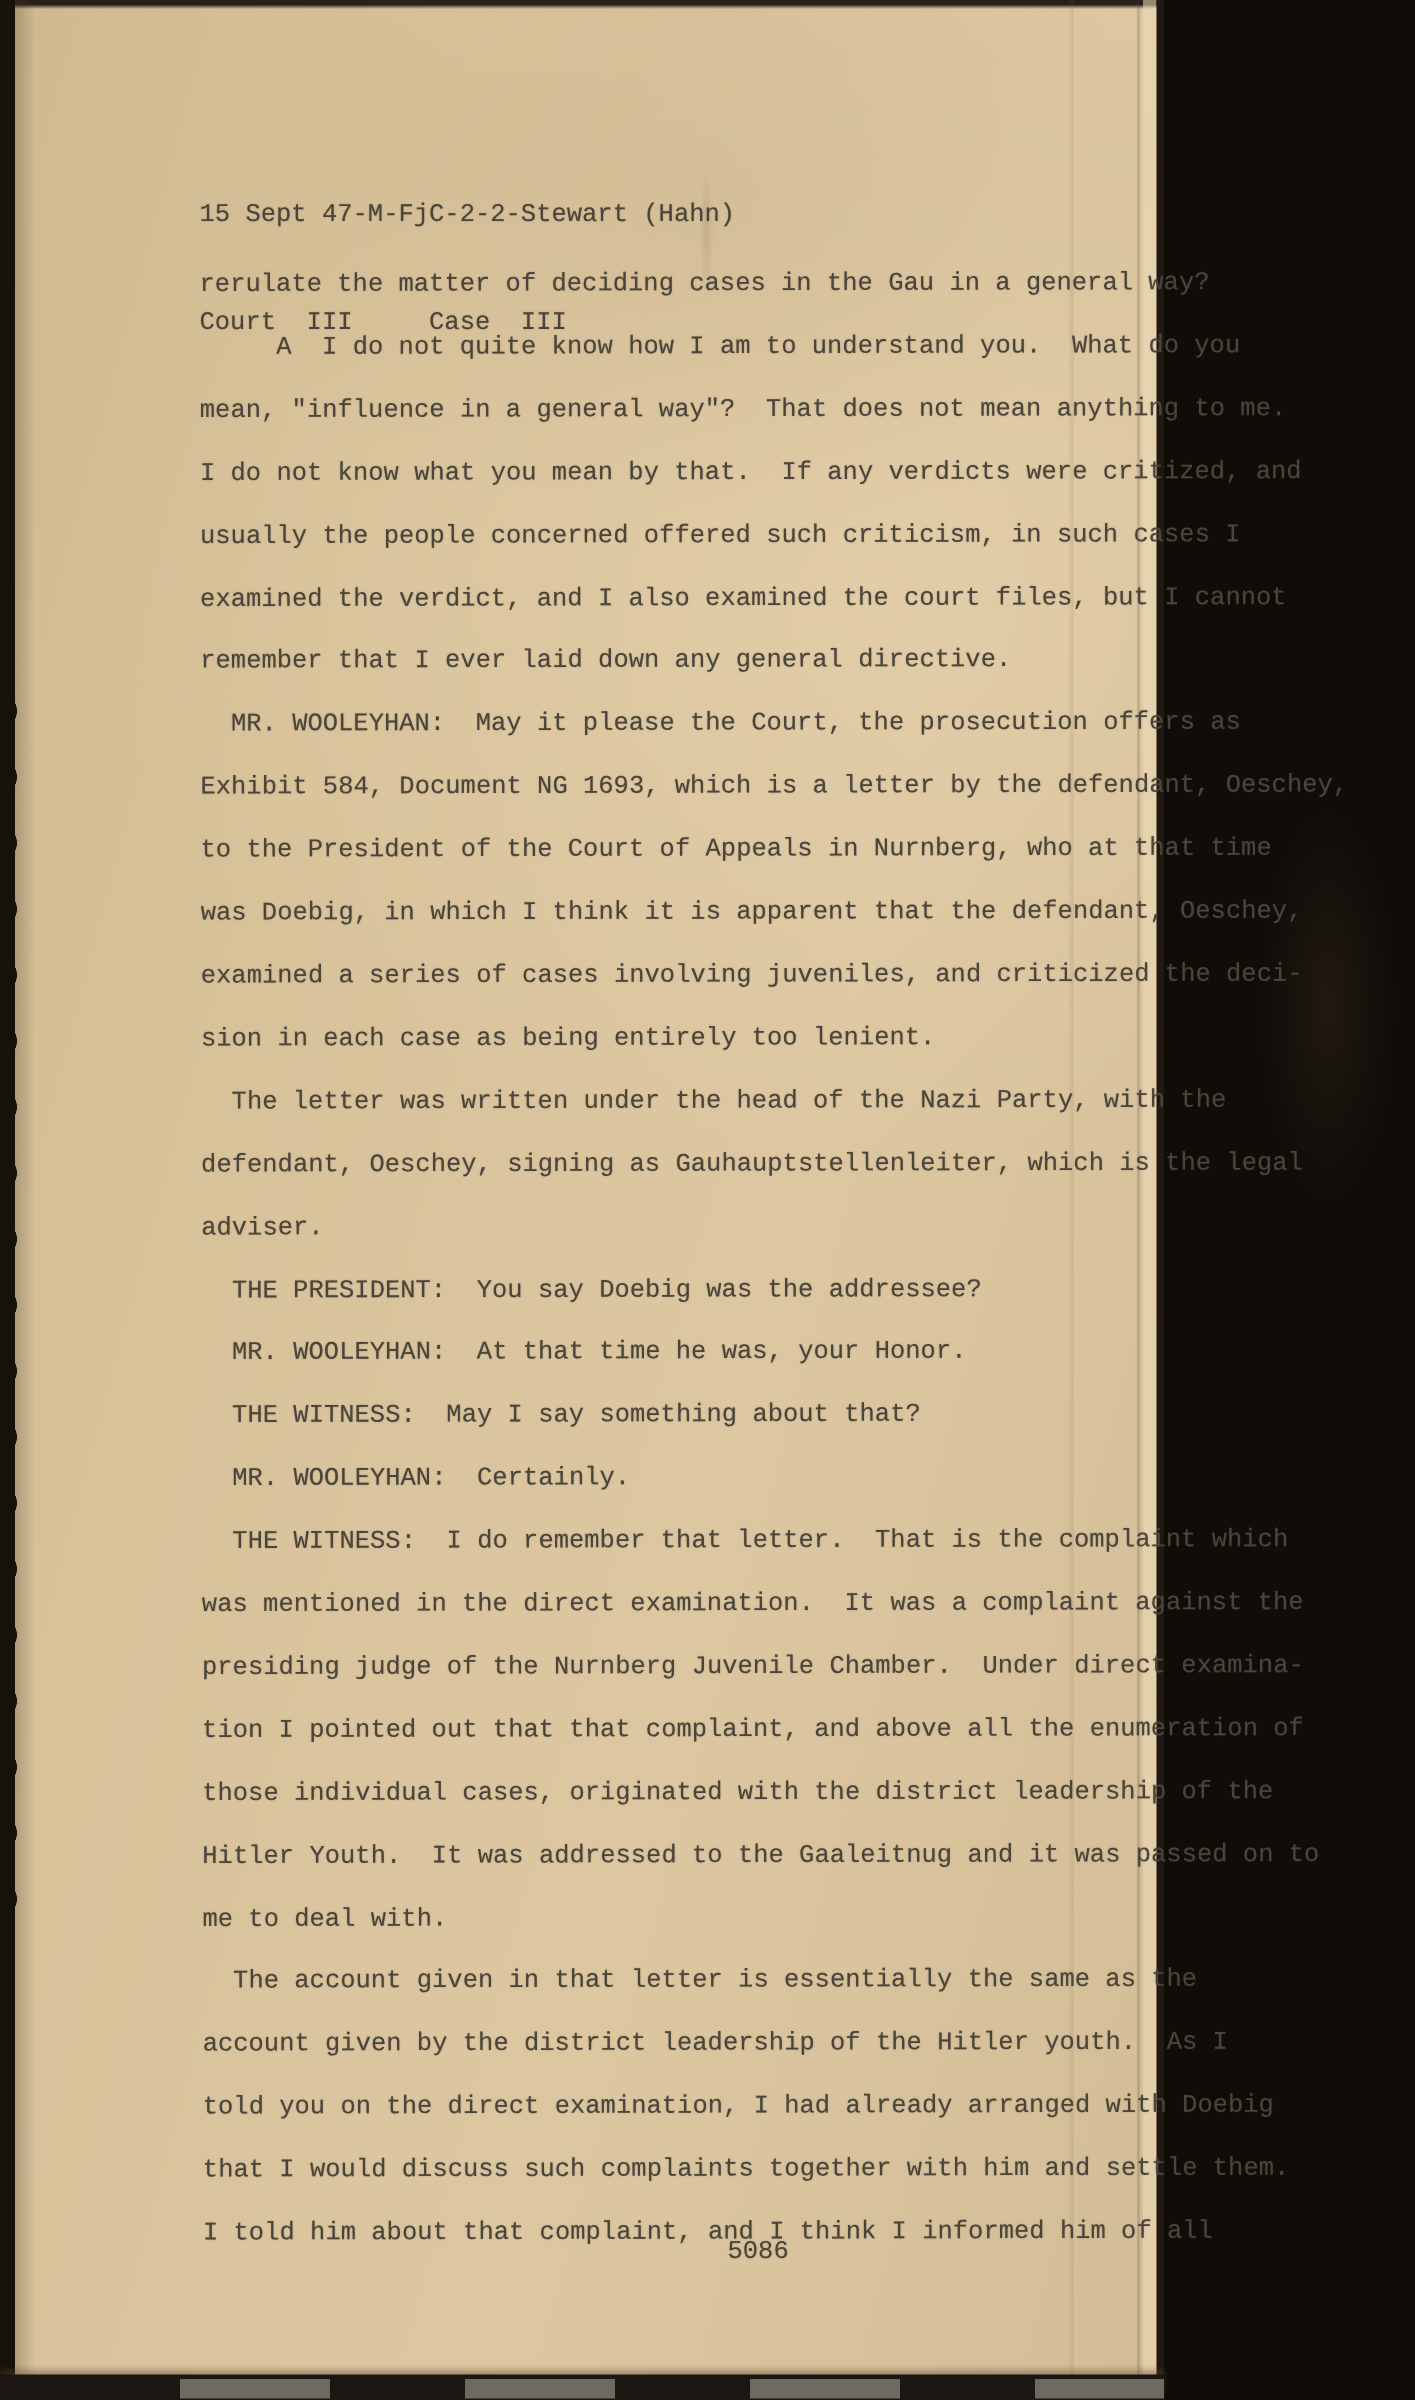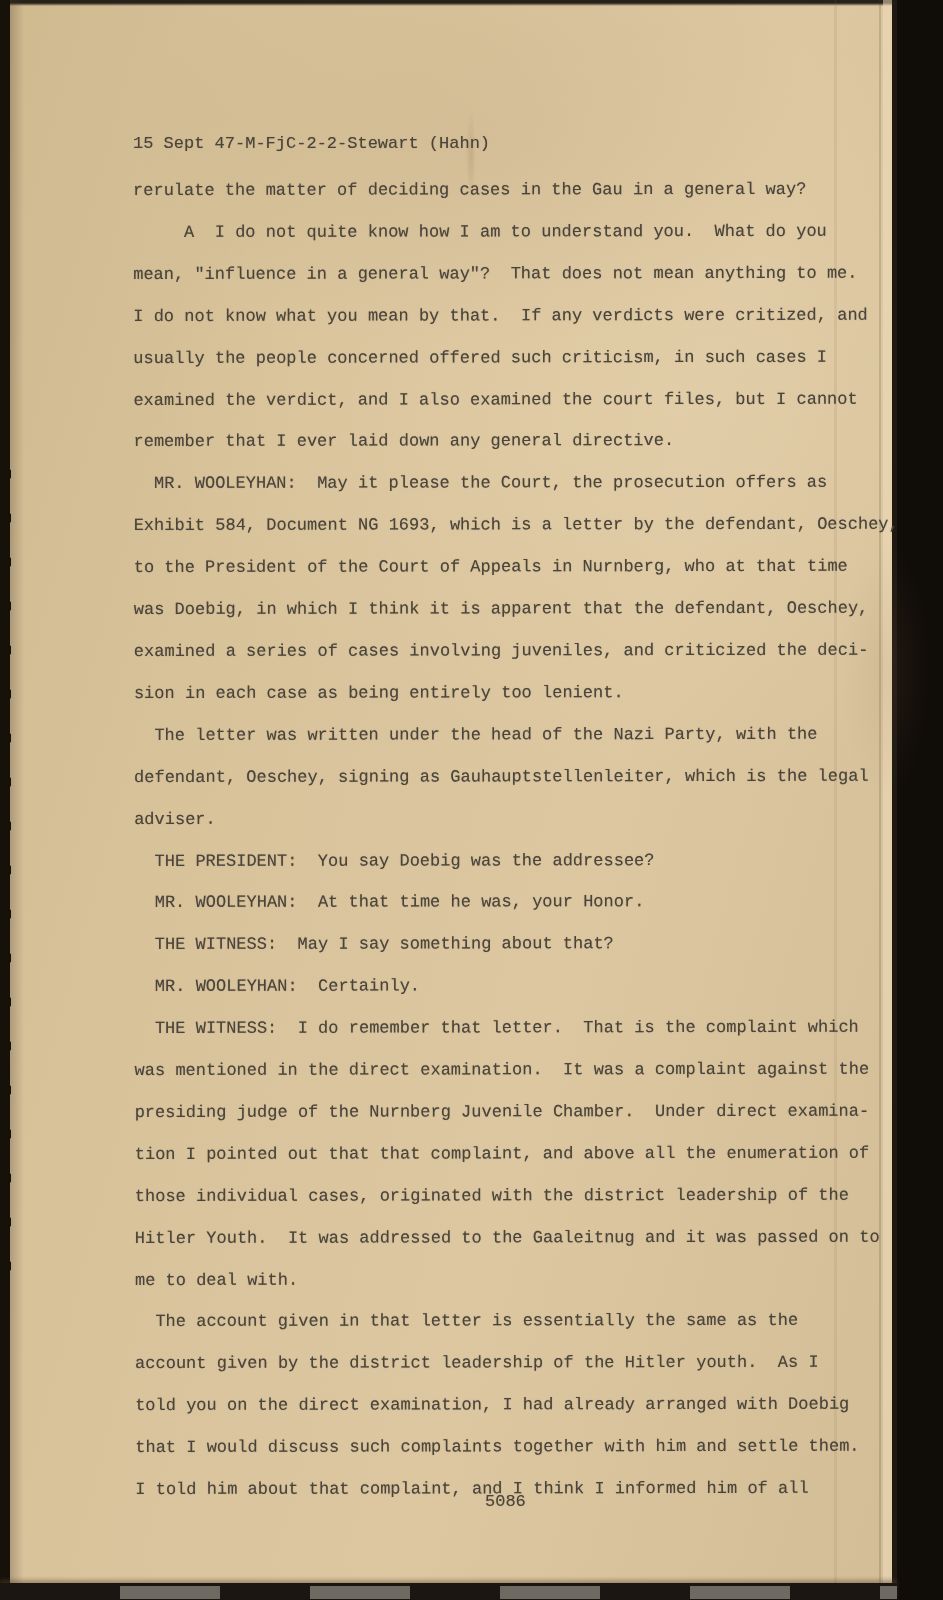--- a/index.html
+++ b/index.html
@@ -4,21 +4,21 @@
 <style>
   html,body{margin:0;padding:0;}
   body{
     width:943px;height:1600px;
     overflow:hidden;
     background:#100c08;
     font-family:"Liberation Mono","DejaVu Sans Mono",monospace;
   }
   .scan{
     position:relative;
-    width:897px;height:1600px;
+    width:776px;height:1600px;
     background:
       radial-gradient(ellipse 500px 300px at 480px 140px, rgba(150,122,85,0.10), rgba(0,0,0,0) 70%),
       radial-gradient(ellipse 700px 500px at 75% 25%, rgba(240,222,185,0.25), rgba(0,0,0,0) 75%),
       linear-gradient(105deg,#cfb98f 0%, var(--paper,#d8c29a) 28%, #dcc7a1 62%, #d3bd96 100%);
   }
   
   .edge-top{position:absolute;left:0;top:0;right:0;height:6px;
     background:linear-gradient(#27211a 0 3px, rgba(39,33,26,0) 100%);}
   .edge-left{position:absolute;left:0;top:0;bottom:0;width:10px;background:#161209;}
   .edge-left-shadow{position:absolute;left:10px;top:0;bottom:0;width:14px;
@@ -66,19 +66,20 @@
   <div class="edge-right-crease"></div>
   <div class="edge-right-light"></div>
   <div class="edge-right"></div>
   <div class="stain-1"></div>
   <div class="stain-2"></div>
   <div class="edge-bottom"></div>
   <div class="bottom-blocks"></div>
 
   <div class="header-block typed">
     <div>15 Sept 47-M-FjC-2-2-Stewart (Hahn)</div>
+    <div>Court  III     Case  III</div>
   </div>
 
   <div class="body-block typed"><div style="padding-left: 0ch;">rerulate the matter of deciding cases in the Gau in a general way?</div><div style="padding-left: 5ch;">A  I do not quite know how I am to understand you.  What do you</div><div style="padding-left: 0ch;">mean, "influence in a general way"?  That does not mean anything to me.</div><div style="padding-left: 0ch;">I do not know what you mean by that.  If any verdicts were critized, and</div><div style="padding-left: 0ch;">usually the people concerned offered such criticism, in such cases I</div><div style="padding-left: 0ch;">examined the verdict, and I also examined the court files, but I cannot</div><div style="padding-left: 0ch;">remember that I ever laid down any general directive.</div><div style="padding-left: 2ch;">MR. WOOLEYHAN:  May it please the Court, the prosecution offers as</div><div style="padding-left: 0ch;">Exhibit 584, Document NG 1693, which is a letter by the defendant, Oeschey,</div><div style="padding-left: 0ch;">to the President of the Court of Appeals in Nurnberg, who at that time</div><div style="padding-left: 0ch;">was Doebig, in which I think it is apparent that the defendant, Oeschey,</div><div style="padding-left: 0ch;">examined a series of cases involving juveniles, and criticized the deci-</div><div style="padding-left: 0ch;">sion in each case as being entirely too lenient.</div><div style="padding-left: 2ch;">The letter was written under the head of the Nazi Party, with the</div><div style="padding-left: 0ch;">defendant, Oeschey, signing as Gauhauptstellenleiter, which is the legal</div><div style="padding-left: 0ch;">adviser.</div><div style="padding-left: 2ch;">THE PRESIDENT:  You say Doebig was the addressee?</div><div style="padding-left: 2ch;">MR. WOOLEYHAN:  At that time he was, your Honor.</div><div style="padding-left: 2ch;">THE WITNESS:  May I say something about that?</div><div style="padding-left: 2ch;">MR. WOOLEYHAN:  Certainly.</div><div style="padding-left: 2ch;">THE WITNESS:  I do remember that letter.  That is the complaint which</div><div style="padding-left: 0ch;">was mentioned in the direct examination.  It was a complaint against the</div><div style="padding-left: 0ch;">presiding judge of the Nurnberg Juvenile Chamber.  Under direct examina-</div><div style="padding-left: 0ch;">tion I pointed out that that complaint, and above all the enumeration of</div><div style="padding-left: 0ch;">those individual cases, originated with the district leadership of the</div><div style="padding-left: 0ch;">Hitler Youth.  It was addressed to the Gaaleitnug and it was passed on to</div><div style="padding-left: 0ch;">me to deal with.</div><div style="padding-left: 2ch;">The account given in that letter is essentially the same as the</div><div style="padding-left: 0ch;">account given by the district leadership of the Hitler youth.  As I</div><div style="padding-left: 0ch;">told you on the direct examination, I had already arranged with Doebig</div><div style="padding-left: 0ch;">that I would discuss such complaints together with him and settle them.</div><div style="padding-left: 0ch;">I told him about that complaint, and I think I informed him of all</div></div>
 
   <div class="page-number typed">5086</div>
 
 </div>
 
 </body></html>

